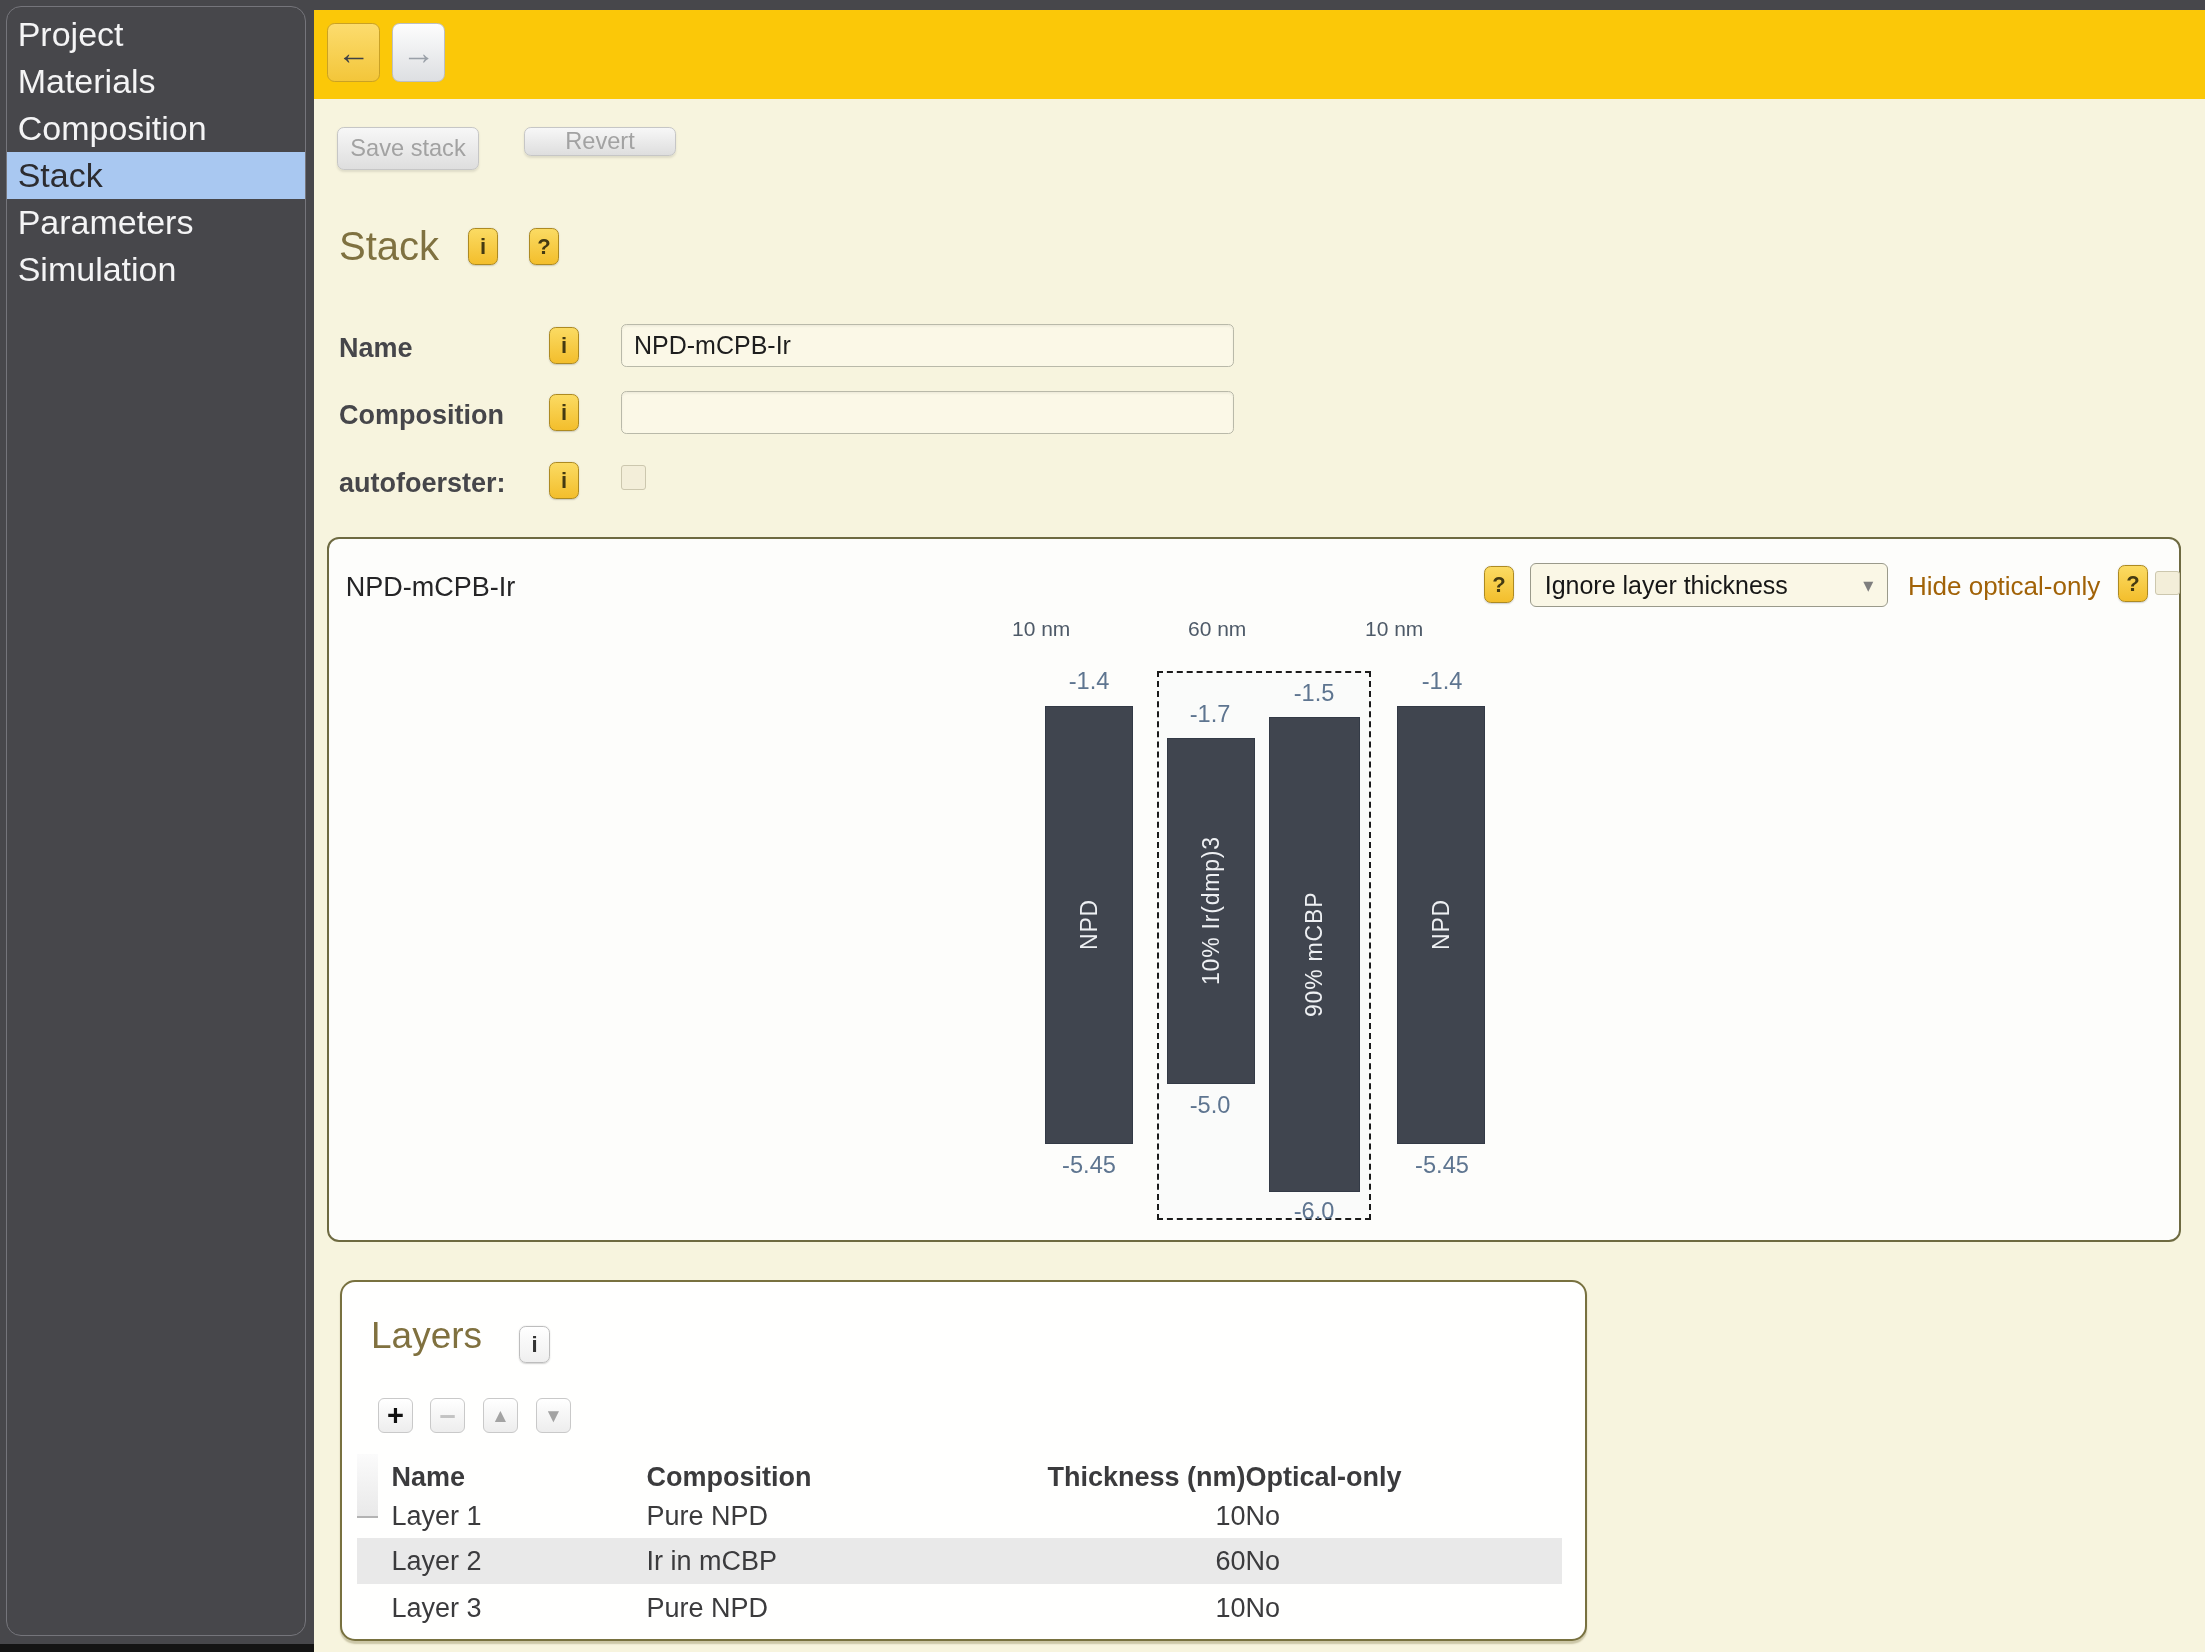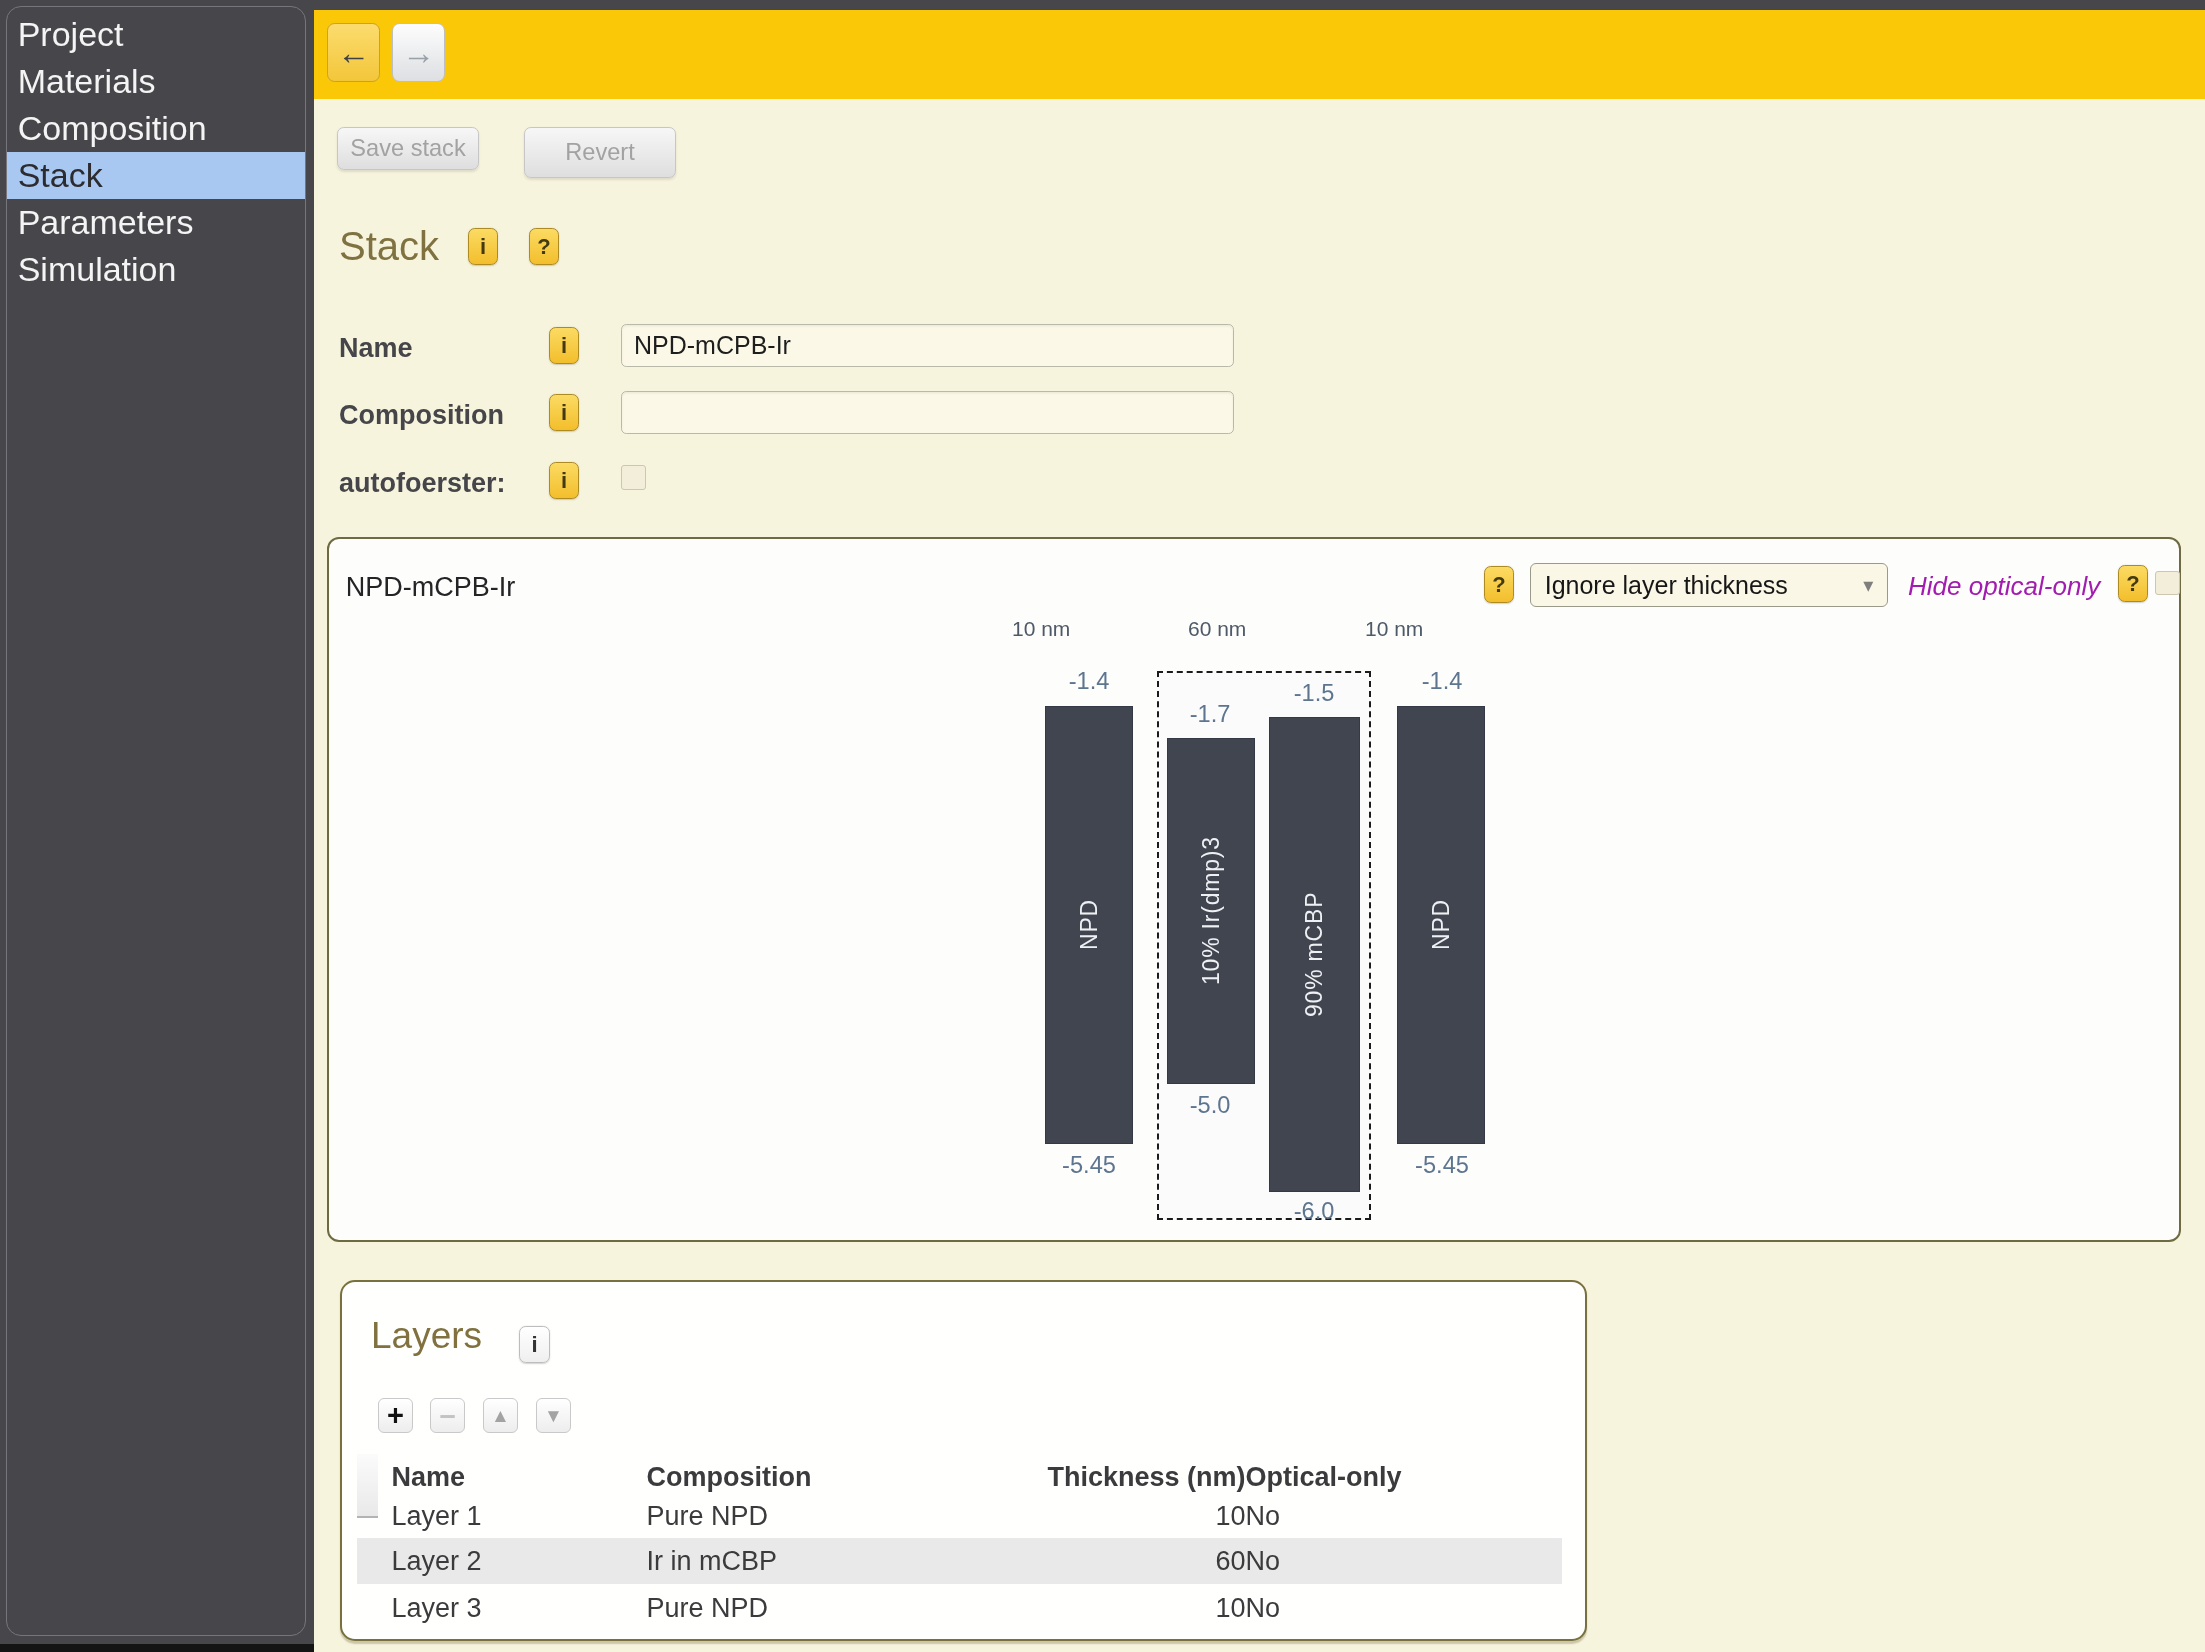--- a/index.html
+++ b/index.html
@@ -17,21 +17,21 @@
   
   .topbar{position:absolute;left:314px;top:10px;width:1891px;height:89px;background:#fbc808;}
   .navbtn{position:absolute;width:53px;height:59px;border-radius:7.6px;display:flex;align-items:center;justify-content:center;font-size:33px;box-sizing:border-box;}
   .navbtn.back{left:13px;top:13px;background:linear-gradient(180deg,#fcdc6e,#f3c63a);border:1.5px solid #c9a125;color:#3e4146;}
   .navbtn.fwd{left:78px;top:13px;background:linear-gradient(180deg,#fdfdfd,#dddfe2);border:1.5px solid #bcbfc5;color:#9aa0a8;}
   .breadcrumb{position:absolute;left:186px;top:0;height:89px;display:flex;align-items:center;font-size:28px;font-weight:500;color:#3d424c;}
 
   
   .gbtn{position:absolute;border:1.5px solid #c6c6c6;border-radius:6.8px;background:linear-gradient(180deg,#f7f7f7,#dedede);color:#a2a2a2;font-size:23.6px;display:flex;align-items:center;justify-content:center;box-shadow:0 1.5px 2.3px rgba(0,0,0,.10);box-sizing:border-box;}
   .btn-save{left:337px;top:127px;width:142px;height:43px;}
-  .btn-revert{left:524px;top:127px;width:152px;height:51px;}
+  .btn-revert{left:524px;top:127px;width:152px;height:29px;}
 
   
   .page-title{position:absolute;left:339px;top:224px;font-size:40px;font-weight:500;color:#7f7140;}
   .badge{position:absolute;width:30px;height:37px;border-radius:6.8px;display:flex;align-items:center;justify-content:center;font-size:22px;font-weight:700;color:#443a12;background:linear-gradient(180deg,#fbdb63,#f3be2c);border:1.5px solid #ad8a22;box-shadow:0 0.8px 1.5px rgba(0,0,0,.18);box-sizing:border-box;}
   .badge.white{background:linear-gradient(180deg,#ffffff,#efefef);border:1.5px solid #bdbdbd;color:#333;}
   .pt-info{left:468px;top:228px;}
   .pt-help{left:529px;top:228px;}
 
   
   .flabel{position:absolute;font-size:27px;font-weight:700;color:#46464a;}
@@ -46,21 +46,21 @@
   .input-desc{left:621px;top:391px;width:613px;height:43px;}
   .checkbox{position:absolute;background:#f3eed9;border:1.5px solid #ccc7ae;border-radius:3px;box-sizing:border-box;}
   .chk-auto{left:621px;top:465px;width:25px;height:25px;}
 
   
   .stack-panel{position:absolute;left:327px;top:537px;width:1854px;height:705px;background:#fdfdfb;border:2.3px solid #6e6a41;border-radius:12px;box-sizing:border-box;}
   .sp-title{position:absolute;left:16.7px;top:33px;font-size:27px;color:#242426;}
   .sp-help{left:1155px;top:27px;}
   .sp-dropdown{position:absolute;left:1201px;top:24px;width:358px;height:44px;background:#faf7e6;border:1.5px solid #9a9a8b;border-radius:6px;display:flex;align-items:center;padding:0 13.7px;font-size:25px;color:#161616;box-sizing:border-box;}
   .sp-dropdown .arrow{margin-left:auto;color:#7e7e7e;font-size:20px;}
-  .sp-hide-label{position:absolute;left:1579px;top:32px;font-size:26px;color:#a21caf;font-style:italic;}
+  .sp-hide-label{position:absolute;left:1579px;top:32px;font-size:26px;color:#a16207;}
   .sp-hide-help{left:1789px;top:26px;}
   .sp-hide-chk{left:1826px;top:32px;width:25px;height:23.6px;}
 
   
   .thick-label{position:absolute;width:152px;font-size:21px;color:#4e5a68;}
   .dashed-box{position:absolute;left:828px;top:132px;width:214px;height:549px;border:2.3px dashed #1b1b1b;background:#fafbfa;box-sizing:border-box;}
   .bar{position:absolute;background:#40454f;border:1.5px solid #333a46;box-sizing:border-box;}
   .bar .blabel{position:absolute;inset:0;display:flex;align-items:center;justify-content:center;writing-mode:vertical-rl;transform:rotate(180deg);color:#eef0f3;font-size:23px;letter-spacing:0.8px;white-space:nowrap;}
   .eval{position:absolute;width:122px;text-align:center;font-size:23.6px;color:#5e7590;}
 

